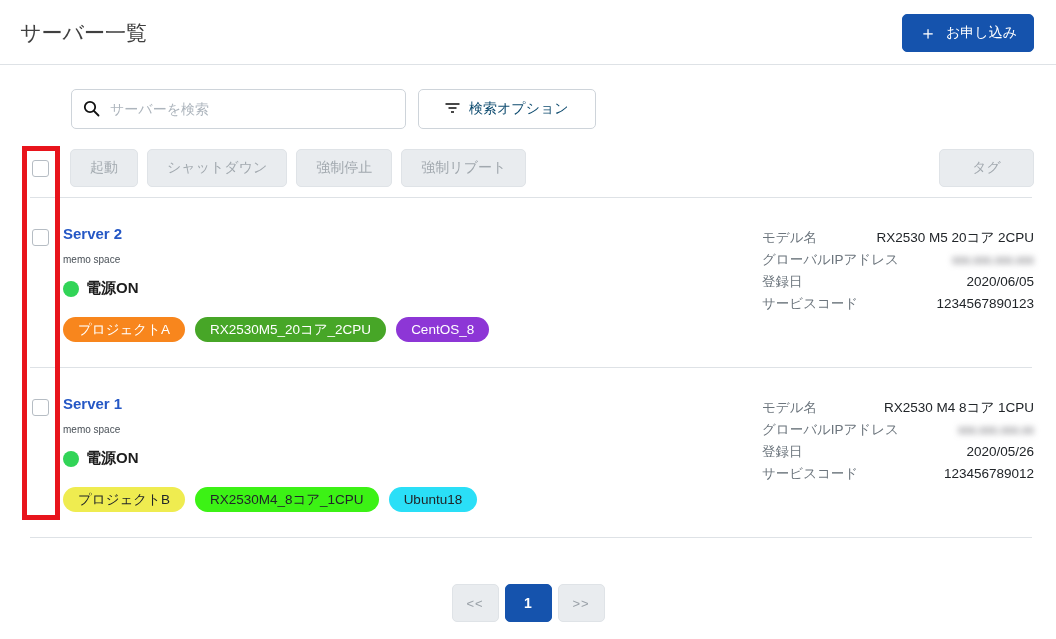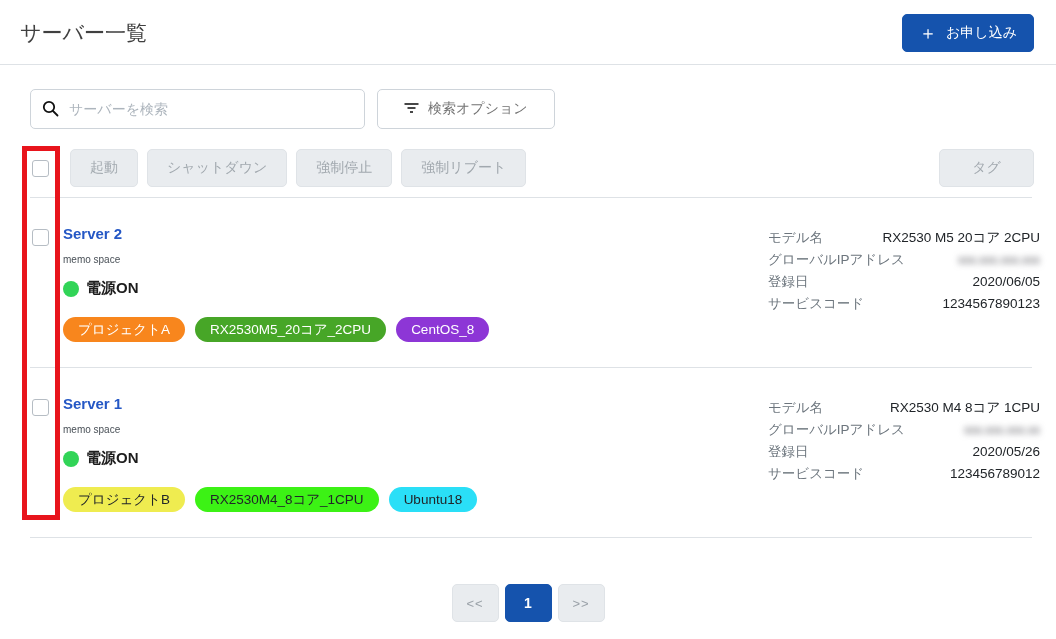--- a/index.html
+++ b/index.html
@@ -11,40 +11,40 @@
   .header { display:flex; justify-content:space-between; align-items:center;
     padding:12px 22px 10px 20px; height:64px; }
   .page-title { font-size:21px; font-weight:500; color:#404040; }
   .apply-btn { background:#1553ad; color:#fff; border:1px solid #1553ad;
     border-radius:5px; height:38px; padding:0 16px; font-size:14px;
     display:flex; align-items:center; gap:9px; cursor:pointer; }
   .apply-btn .plus { font-size:18px; font-weight:400; line-height:1; }
   .divider { border-top:1px solid #dee2e6; }
   .divider-inset { border-top:1px solid #dee2e6; margin:0 24px 0 30px; }
 
-  .search-row { display:flex; gap:12px; padding:24px 30px 18px 30px; }
+  .search-row { display:flex; gap:12px; padding:24px 30px 18px 30px;margin-left:41px; }
   .search-box { position:relative; width:335px; }
   .search-box input { width:100%; height:40px; border:1px solid #ced4da;
     border-radius:5px; padding:0 12px 0 38px; font-size:14px; color:#212529;
     outline:none; font-family:inherit; }
   .search-box input::placeholder { color:#adb5bd; }
   .search-icon { position:absolute; left:12px; top:11px; }
   .options-btn { height:40px; padding:0 26px; background:#fff; border:1px solid #ced4da;
-    border-radius:5px; font-size:14px; color:#737373; display:flex; align-items:center;
+    border-radius:5px; font-size:14px; color:#0c4a6e; display:flex; align-items:center;
     gap:9px; cursor:pointer; font-family:inherit; }
 
   .toolbar { display:flex; align-items:center; padding:2px 22px 10px 30px; gap:9px; }
   .checkbox { appearance:none; -webkit-appearance:none; width:17px; height:17px;
     border:1px solid #b6bdc4; border-radius:3px; background:#fff; cursor:pointer; flex:none; }
   .toolbar .checkbox { margin:0 12px 0 2px; }
   .gbtn { background:#e9ecef; border:1px solid #dfe3e7; color:#a1a8ae; border-radius:5px;
     height:38px; padding:0 19px; font-size:14px; font-family:inherit; }
   .tag-btn { margin-left:auto; width:95px; }
 
-  .server-row { display:flex; padding:18px 16px 25px 30px; }
+  .server-row { display:flex; padding:18px 22px 25px 30px; }
   .server-row .checkbox { margin:13px 14px 0 2px; }
   .row-main { flex:1; }
   .server-name { display:inline-block; color:#2457c5; font-weight:700; font-size:15px;
     text-decoration:none; margin-top:9px; }
   .server-memo { font-size:10px; color:#495057; margin-top:11px; }
   .power { display:flex; align-items:center; gap:7px; margin-top:14px; }
   .power-dot { width:16px; height:16px; border-radius:50%; background:#31d457; }
   .power-label { font-size:15px; font-weight:700; color:#1c1c1c; }
   .tags { display:flex; gap:10px; margin-top:19px; }
   .tag { display:inline-flex; align-items:center; height:25px; padding:0 15px;

